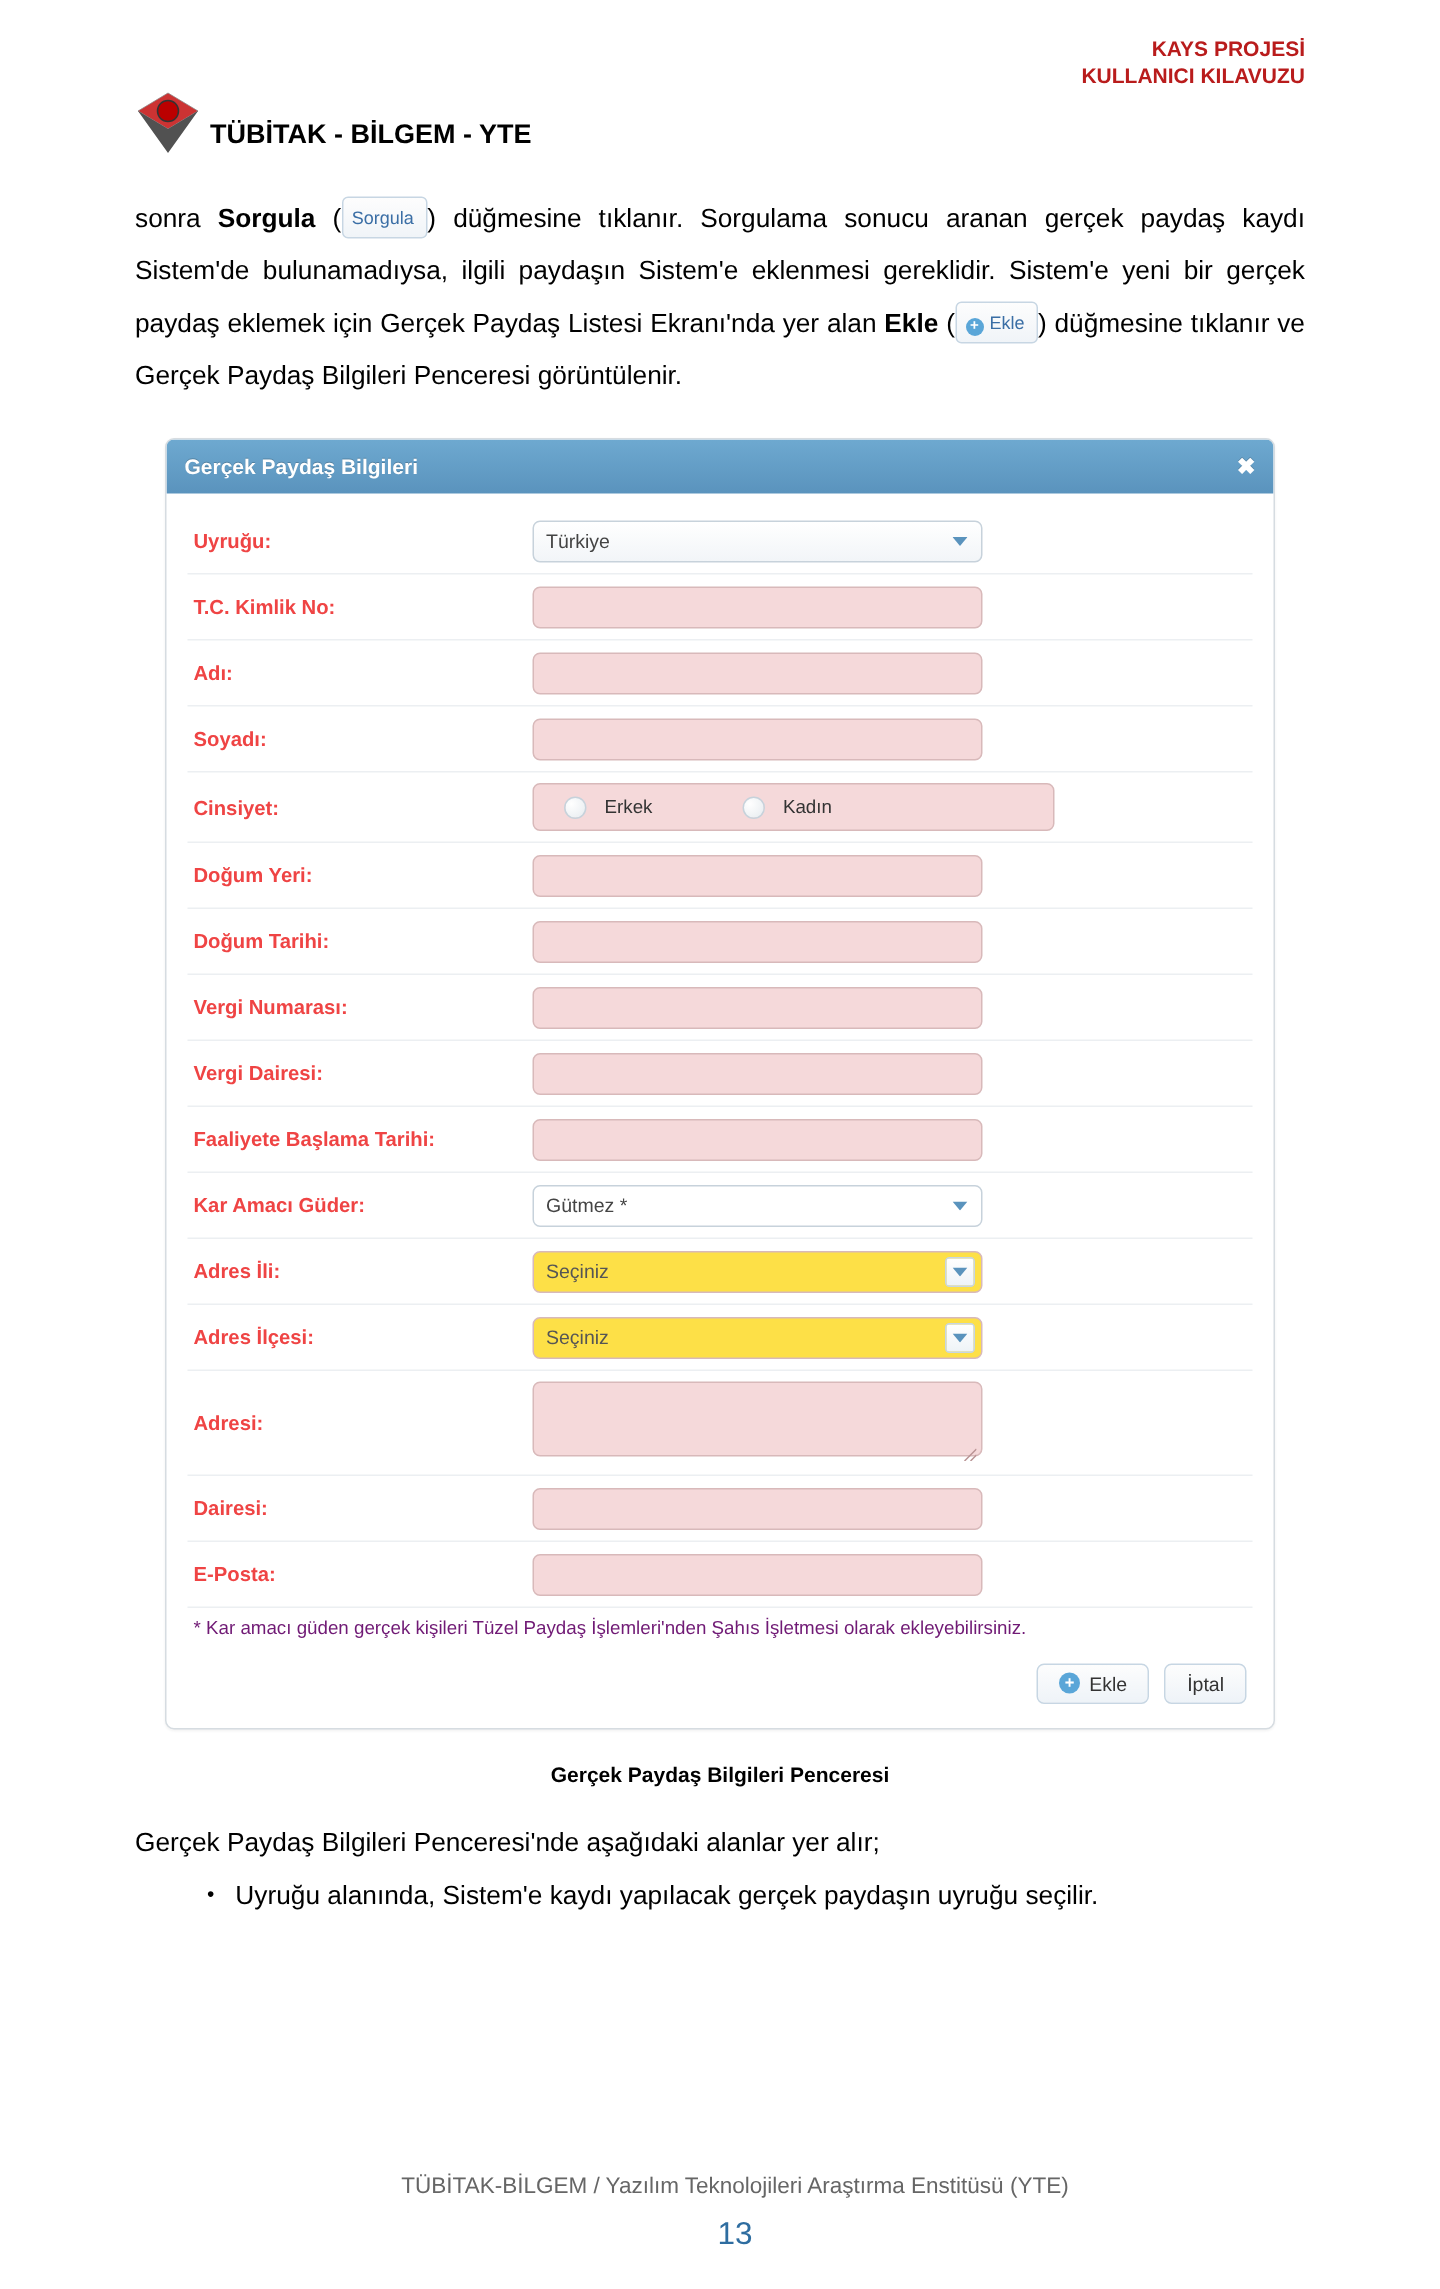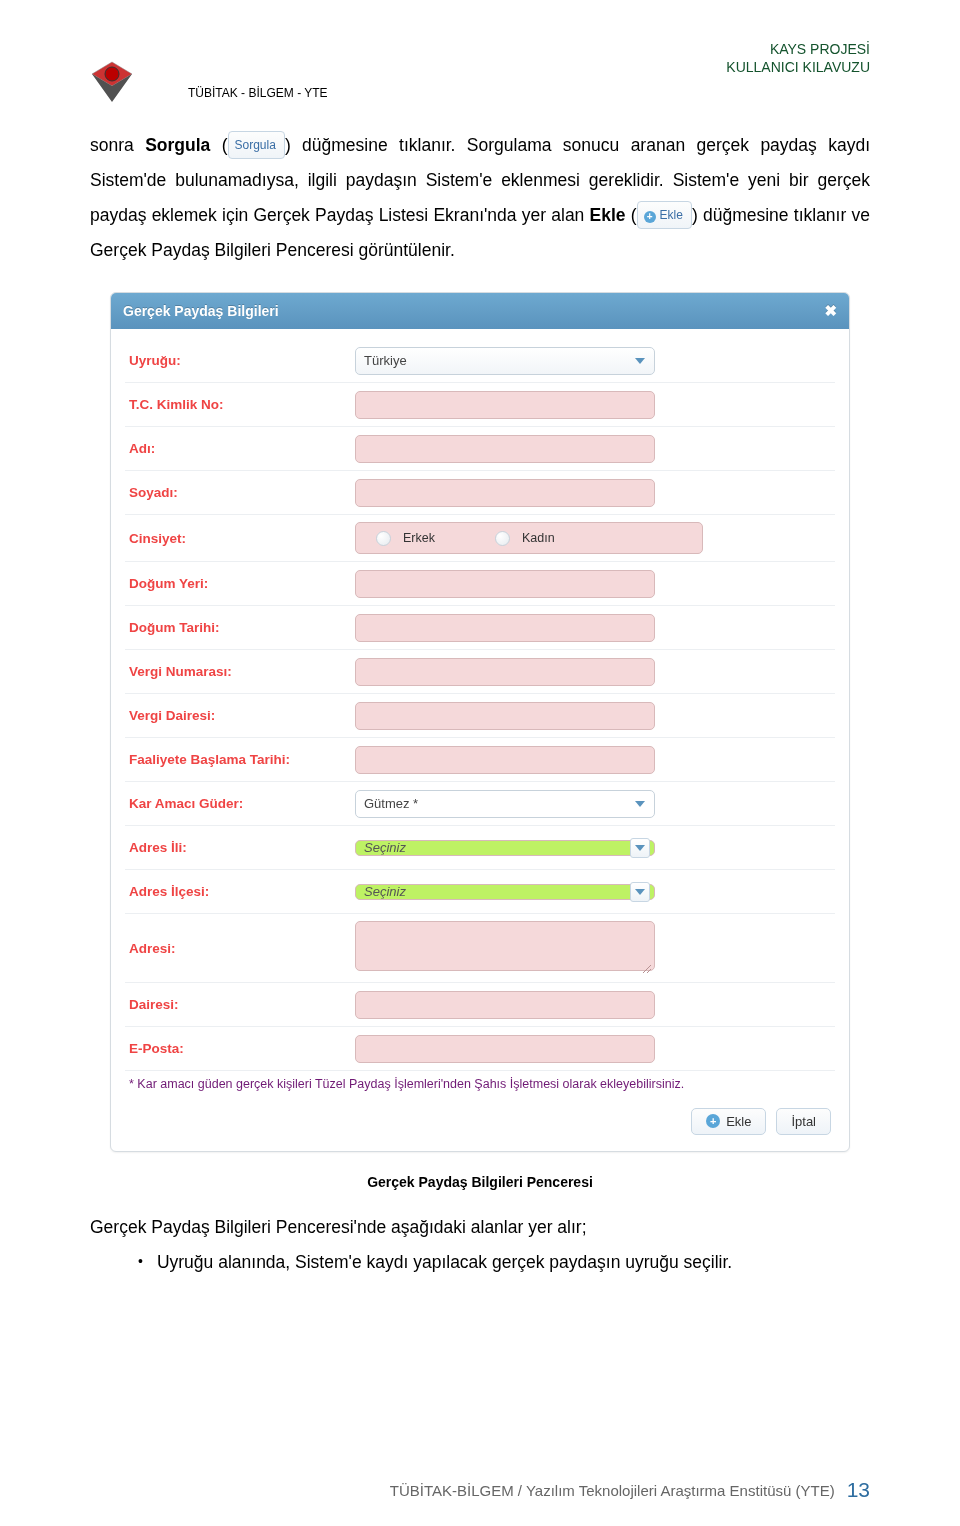--- a/index.html
+++ b/index.html
@@ -24,32 +24,31 @@
     display: flex;
     align-items: flex-end;
     gap: 6px;
     margin-top: 40px;
   }
   .logo {
     width: 44px;
     height: 44px;
   }
   .org-name {
-    font-weight: normal;
-    font-size: 12px;
+    font-weight: bold;
+    font-size: 18px;
     padding-bottom: 4px;
-    margin-left: 48px;
   }
   .header-right {
     text-align: right;
-    font-weight: normal;
+    font-weight: bold;
     font-size: 14px;
-    color: #14532d;
+    color: #b91c1c;
     line-height: 1.3;
-    margin-top: 20px;
+    margin-top: 3px;
   }
   .body-text {
     font-size: 17.5px;
     line-height: 2.0;
     text-align: justify;
   }
   .body-text .bold { font-weight: bold; }
   .inline-btn {
     display: inline-block;
     border: 1px solid #c7d6e3;
@@ -136,32 +135,31 @@
     color: #555;
     resize: none;
     position: relative;
   }
   .textarea-wrap { position: relative; display: inline-block; }
   .textarea-wrap .resize-grip {
     position: absolute; right:4px; bottom:2px;
     width: 10px; height: 10px;
   }
   .pink-select {
-    background: #bef264;
+    background: #fde047;
     border: 1px solid #d8b9ba;
     border-radius: 5px;
-    height: 16px;
+    height: 28px;
     width: 300px;
     display: flex;
     align-items: center;
     justify-content: space-between;
     padding: 0 4px 0 8px;
     font-size: 13px;
     color: #555;
-    font-style: italic;
   }
   .pink-select .caret-box {
     width: 20px; height: 20px;
     border: 1px solid #c7d6e3;
     border-radius: 3px;
     background: linear-gradient(#fff,#eef3f7);
     display: flex; align-items: center; justify-content: center;
   }
   .gray-select {
     border: 1px solid #c7d2db;
@@ -248,28 +246,29 @@
     margin-left: 48px;
   }
   .bullet-line .dot {
     font-size: 14px;
     line-height: 2.4;
   }
 
   .page-footer {
     position: absolute;
     bottom: 24px;
-    right: 90px;
+    right: 80px;
     width: 780px;
     display: flex;
     justify-content: flex-end;
     align-items: center;
     gap: 12px;
     font-size: 15px;
     color: #666;
+    flex-direction: column;
   }
   .page-footer .pn {
     color: #2e6da0;
     font-size: 21px;
     text-align: center;
   }
 </style>
 </head>
 <body>
 

